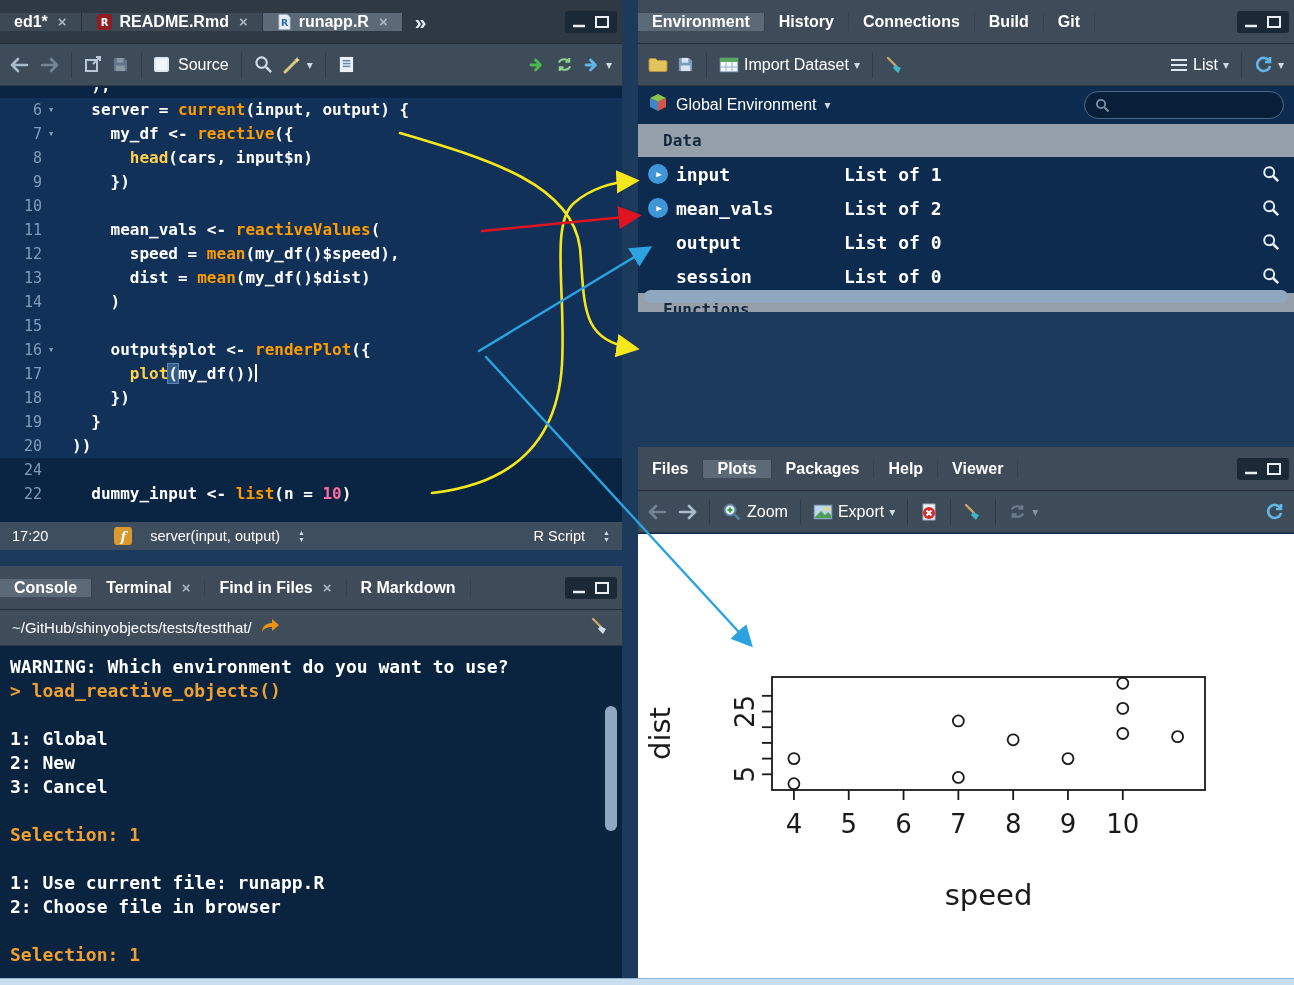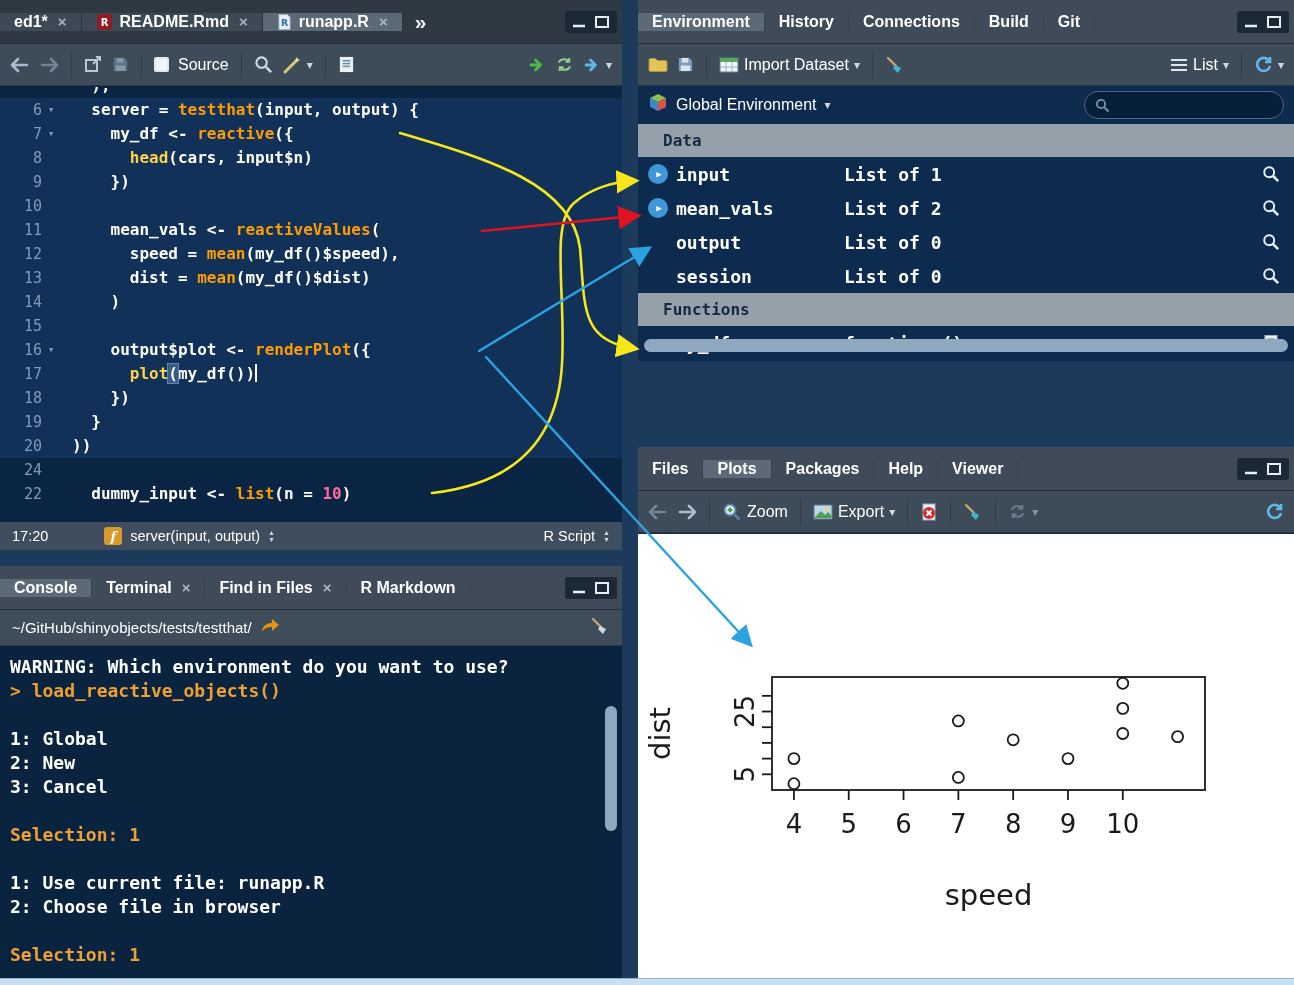--- a/index.html
+++ b/index.html
@@ -1,21 +1,21 @@
 <!DOCTYPE html>
 <html><head>
 <meta charset="utf-8">
 <style>
 *{margin:0;padding:0;box-sizing:border-box}
 html,body{width:1294px;height:985px}
 body{position:relative;background:#1b3a5c;font-family:"Liberation Sans",sans-serif;overflow:hidden}
 .pane{position:absolute;overflow:hidden}
 .src{left:0;top:0;width:622px;height:550px;background:#0a2543}
 .console{left:0;top:566px;width:622px;height:413px;background:#0a2440}
-.env{left:638px;top:0;width:656px;height:361px;background:#0d2b4e}
+.env{left:638px;top:0;width:656px;height:312px;background:#0d2b4e}
 .plots{left:638px;top:447px;width:656px;height:586px;background:#0d2b4e}
 
 .tabbar{position:relative;display:flex;align-items:stretch;height:44px;background:#2e3944;border-bottom:1px solid #222d38;flex:none}
 .env .tabbar,.plots .tabbar,.console .tabbar{background:#3f4b58}
 .tabs{display:flex;align-items:center;height:100%}
 .tab{display:flex;align-items:center;gap:7px;padding:0 14px;background:#3d4954;border-right:1px solid #2a333d;color:#fff;font-size:16px;font-weight:600;white-space:nowrap}
 .tab.active{background:#5c6a77}
 .env .tab,.plots .tab,.console .tab{background:transparent;border-right:1px solid #36414d}
 .env .tab.active,.plots .tab.active,.console .tab.active{background:#5c6a77}
 .tclose{color:#a7b6c2;font-size:15px;margin-left:3px}
@@ -36,21 +36,21 @@
 #code-lines{margin-top:-13px}
 .cline{display:flex;height:24px;line-height:24px;white-space:pre}
 .cline.hl{background:#113158}
 .gut{width:42px;text-align:right;color:#7f9db9;font-weight:400;font-size:15px;flex:none}
 .fold{width:18px;color:#7f9db9;font-size:11px;text-align:center;flex:none}
 .ctext{flex:1;padding-left:12px}
 .tok-plain{color:#fff}.tok-kw{color:#ff9d00}.tok-fn{color:#ffd24a}.tok-num{color:#ff6b9d}
 .tok-match{color:#fff;background:#355d86;outline:1px solid #5d86b0}
 .caret{display:inline-block;width:2px;height:18px;background:#fff;vertical-align:-3px}
 
-.statusbar{position:absolute;left:0;right:0;bottom:0;height:28px;background:#3f4e5e;display:flex;align-items:center;padding:0 12px;color:#fff;font-size:14.5px;gap:8px}
+.statusbar{position:absolute;left:0;right:0;bottom:0;height:28px;background:#3f4e5e;display:flex;align-items:center;padding:0 12px;color:#fff;font-size:14.5px;gap:18px}
 .fchip{display:inline-flex;align-items:center;justify-content:center;width:18px;height:18px;border-radius:3px;background:#d9992c;color:#fff;font-style:italic;font-weight:700;font-family:"DejaVu Serif",serif;font-size:13px;margin-left:48px;flex:none}
 .updown{display:inline-flex;flex-direction:column;line-height:6px;font-size:7px;color:#cfd9e2;gap:1px}
 .updown i{font-style:normal}
 .statusbar .right{margin-left:auto}
 
 .pathbar{display:flex;align-items:center;height:36px;background:#3f4d5b;border-bottom:1px solid #2b3744;padding:0 12px;color:#fff;font-size:15px;gap:8px}
 .console-out{position:absolute;left:0;right:0;top:81px;bottom:0;padding:8px 10px;font-family:"DejaVu Sans Mono",monospace;font-size:18px;font-weight:700;line-height:24px}
 .con-line{height:24px;white-space:pre}
 .con-cmd{color:#efa032}.con-out{color:#fff}
 .vscroll{position:absolute;right:5px;top:140px;width:12px;height:125px;border-radius:6px;background:#8fa8bf}
@@ -181,21 +181,21 @@
     <span class="tbtn">
         <svg width="18" height="18" viewBox="0 0 18 18">
           <path d="M3 9 H11 M7.5 4 L12.5 9 L7.5 14" stroke="#5fb7e8" stroke-width="2.8" fill="none" stroke-linecap="round" stroke-linejoin="round"></path>
         </svg>
         <i class="cd">▾</i>
       </span>
   </div>
   <div class="editor">
     <div id="code-lines">
         <div class="cline"><span class="gut"></span><span class="fold"></span><span class="ctext"><span class="tok-plain">  ),</span></span></div>
-        <div class="cline hl"><span class="gut">6</span><span class="fold">▾</span><span class="ctext"><span class="tok-plain">  server = </span><span class="tok-kw">testthat</span><span class="tok-plain">(input, output) {</span></span></div>
+        <div class="cline hl"><span class="gut">6</span><span class="fold">▾</span><span class="ctext"><span class="tok-plain">  server = </span><span class="tok-kw">current</span><span class="tok-plain">(input, output) {</span></span></div>
         <div class="cline hl"><span class="gut">7</span><span class="fold">▾</span><span class="ctext"><span class="tok-plain">    my_df &lt;- </span><span class="tok-kw">reactive</span><span class="tok-plain">({</span></span></div>
         <div class="cline hl"><span class="gut">8</span><span class="fold"></span><span class="ctext"><span class="tok-plain">      </span><span class="tok-fn">head</span><span class="tok-plain">(cars, input$n)</span></span></div>
         <div class="cline hl"><span class="gut">9</span><span class="fold"></span><span class="ctext"><span class="tok-plain">    })</span></span></div>
         <div class="cline hl"><span class="gut">10</span><span class="fold"></span><span class="ctext"></span></div>
         <div class="cline hl"><span class="gut">11</span><span class="fold"></span><span class="ctext"><span class="tok-plain">    mean_vals &lt;- </span><span class="tok-kw">reactiveValues</span><span class="tok-plain">(</span></span></div>
         <div class="cline hl"><span class="gut">12</span><span class="fold"></span><span class="ctext"><span class="tok-plain">      speed = </span><span class="tok-kw">mean</span><span class="tok-plain">(my_df()$speed),</span></span></div>
         <div class="cline hl"><span class="gut">13</span><span class="fold"></span><span class="ctext"><span class="tok-plain">      dist = </span><span class="tok-kw">mean</span><span class="tok-plain">(my_df()$dist)</span></span></div>
         <div class="cline hl"><span class="gut">14</span><span class="fold"></span><span class="ctext"><span class="tok-plain">    )</span></span></div>
         <div class="cline hl"><span class="gut">15</span><span class="fold"></span><span class="ctext"></span></div>
         <div class="cline hl"><span class="gut">16</span><span class="fold">▾</span><span class="ctext"><span class="tok-plain">    output$plot &lt;- </span><span class="tok-kw">renderPlot</span><span class="tok-plain">({</span></span></div>

